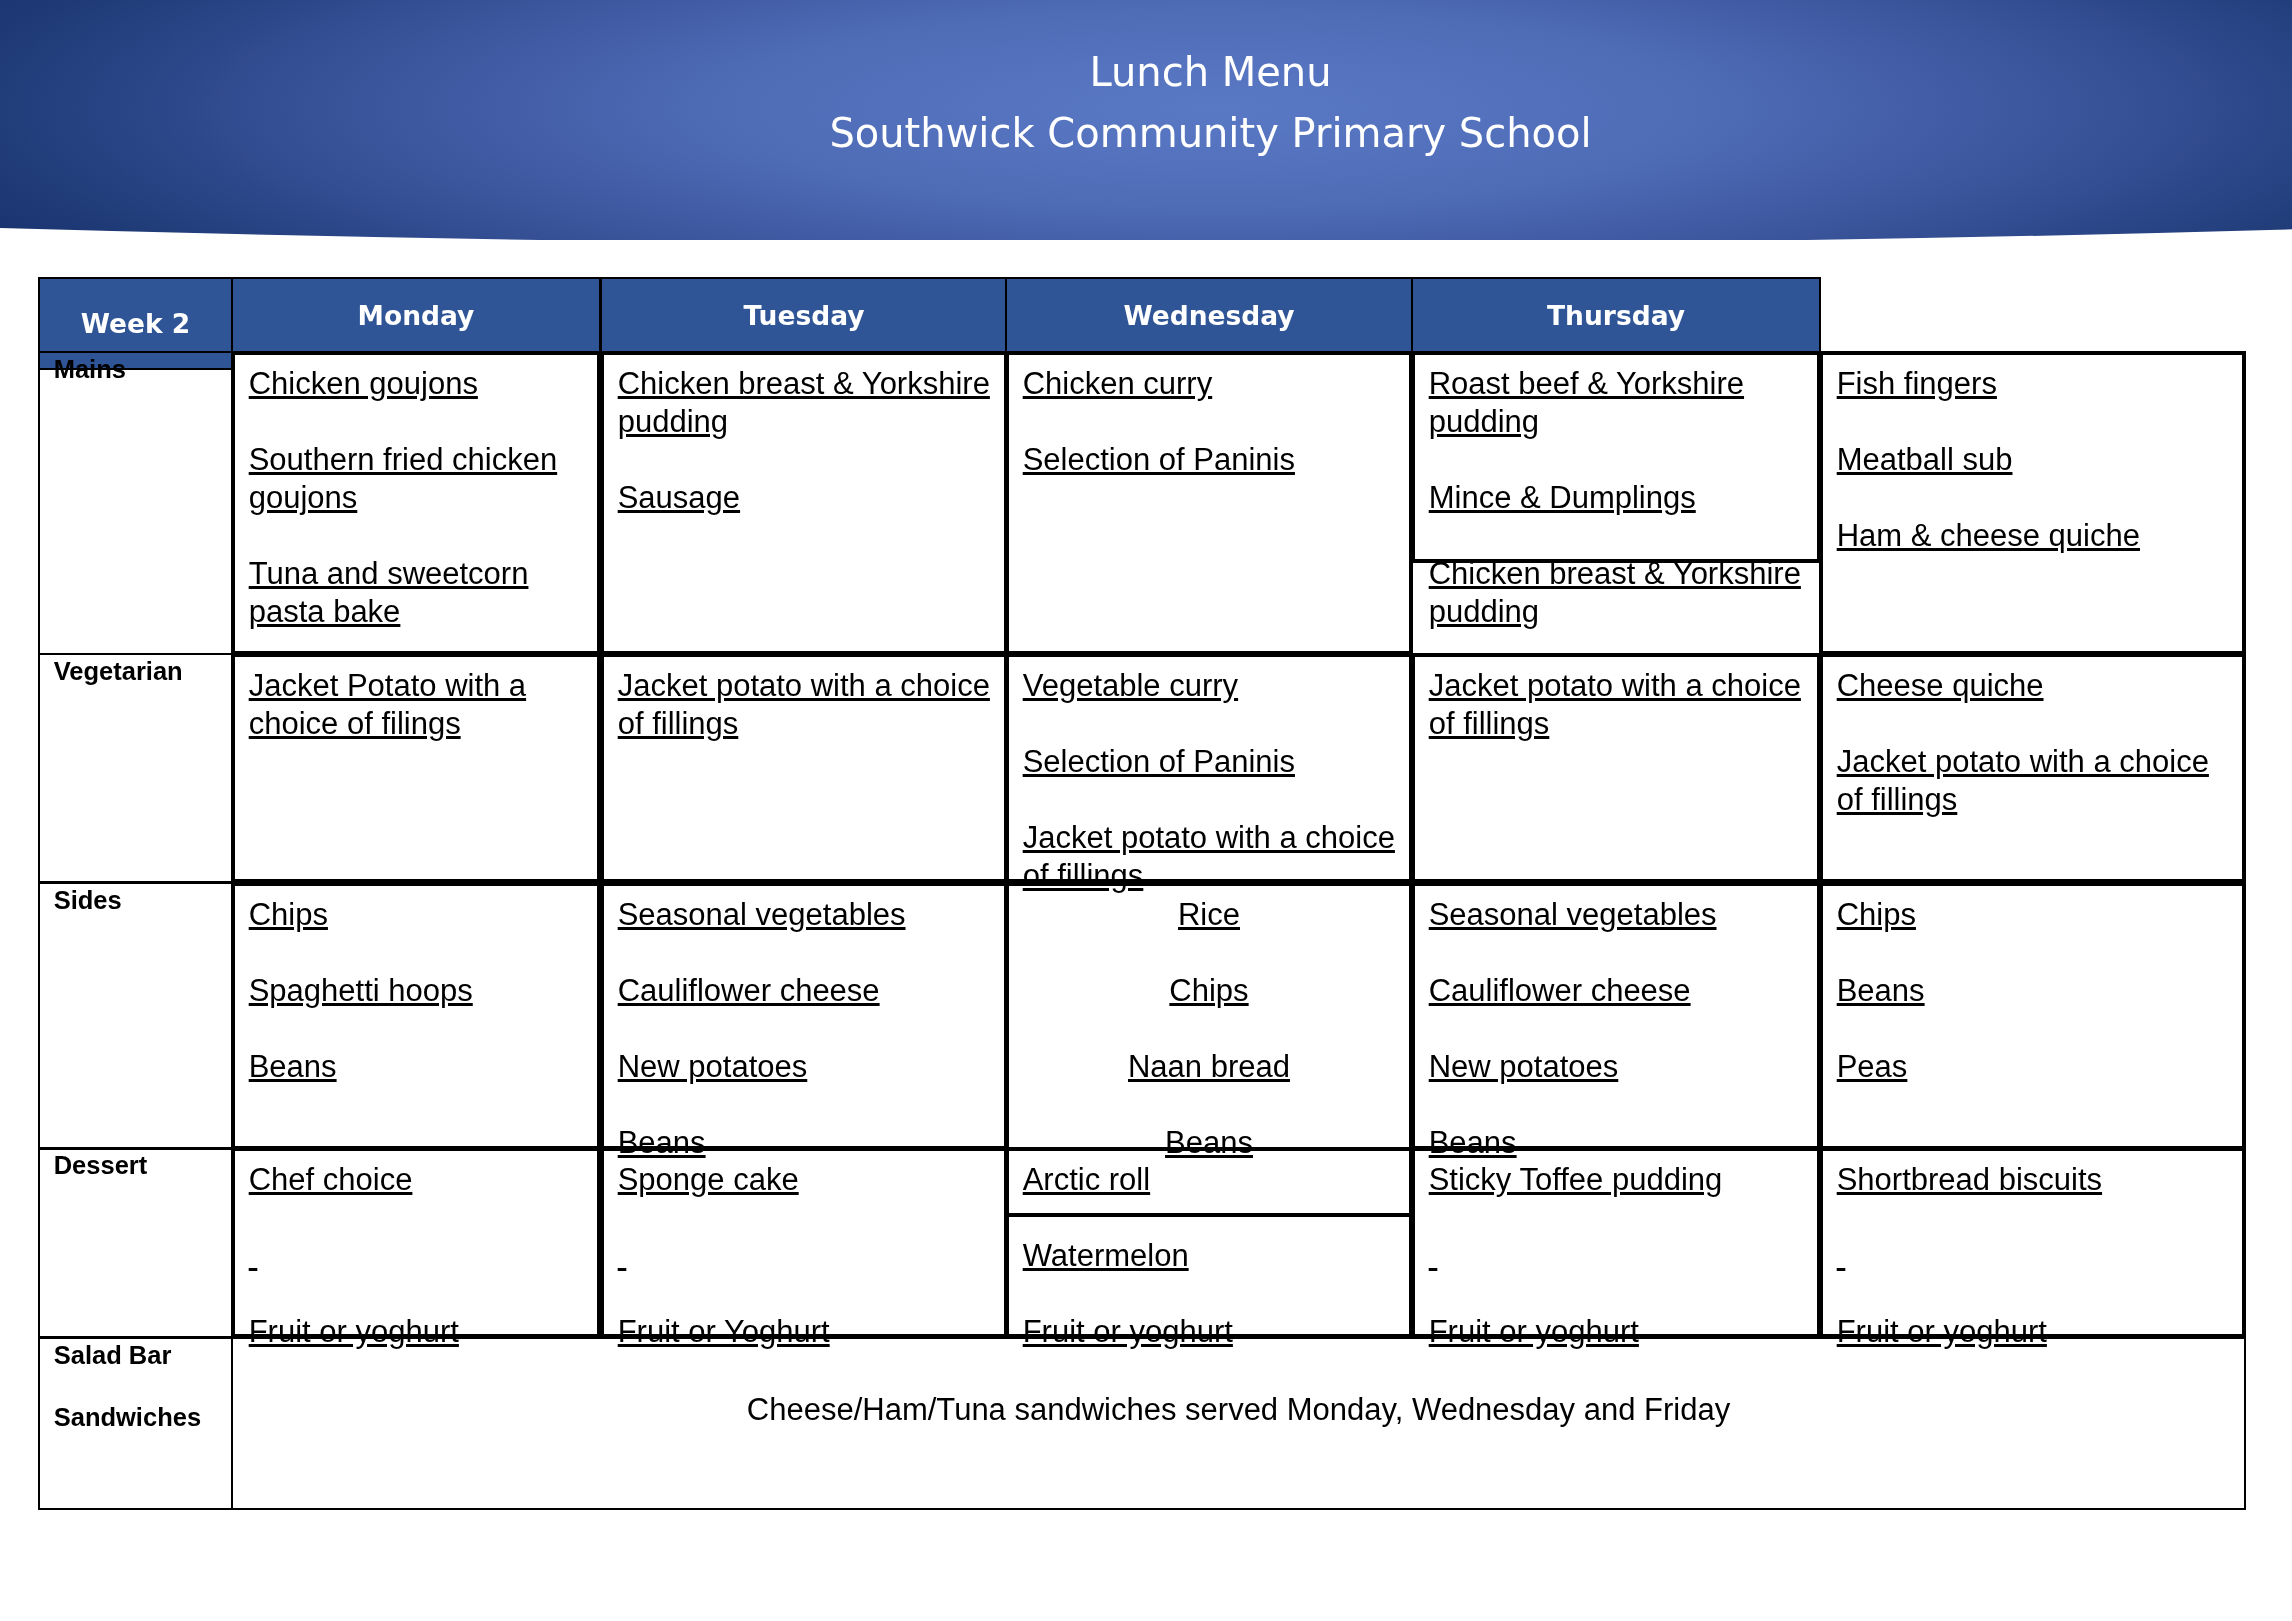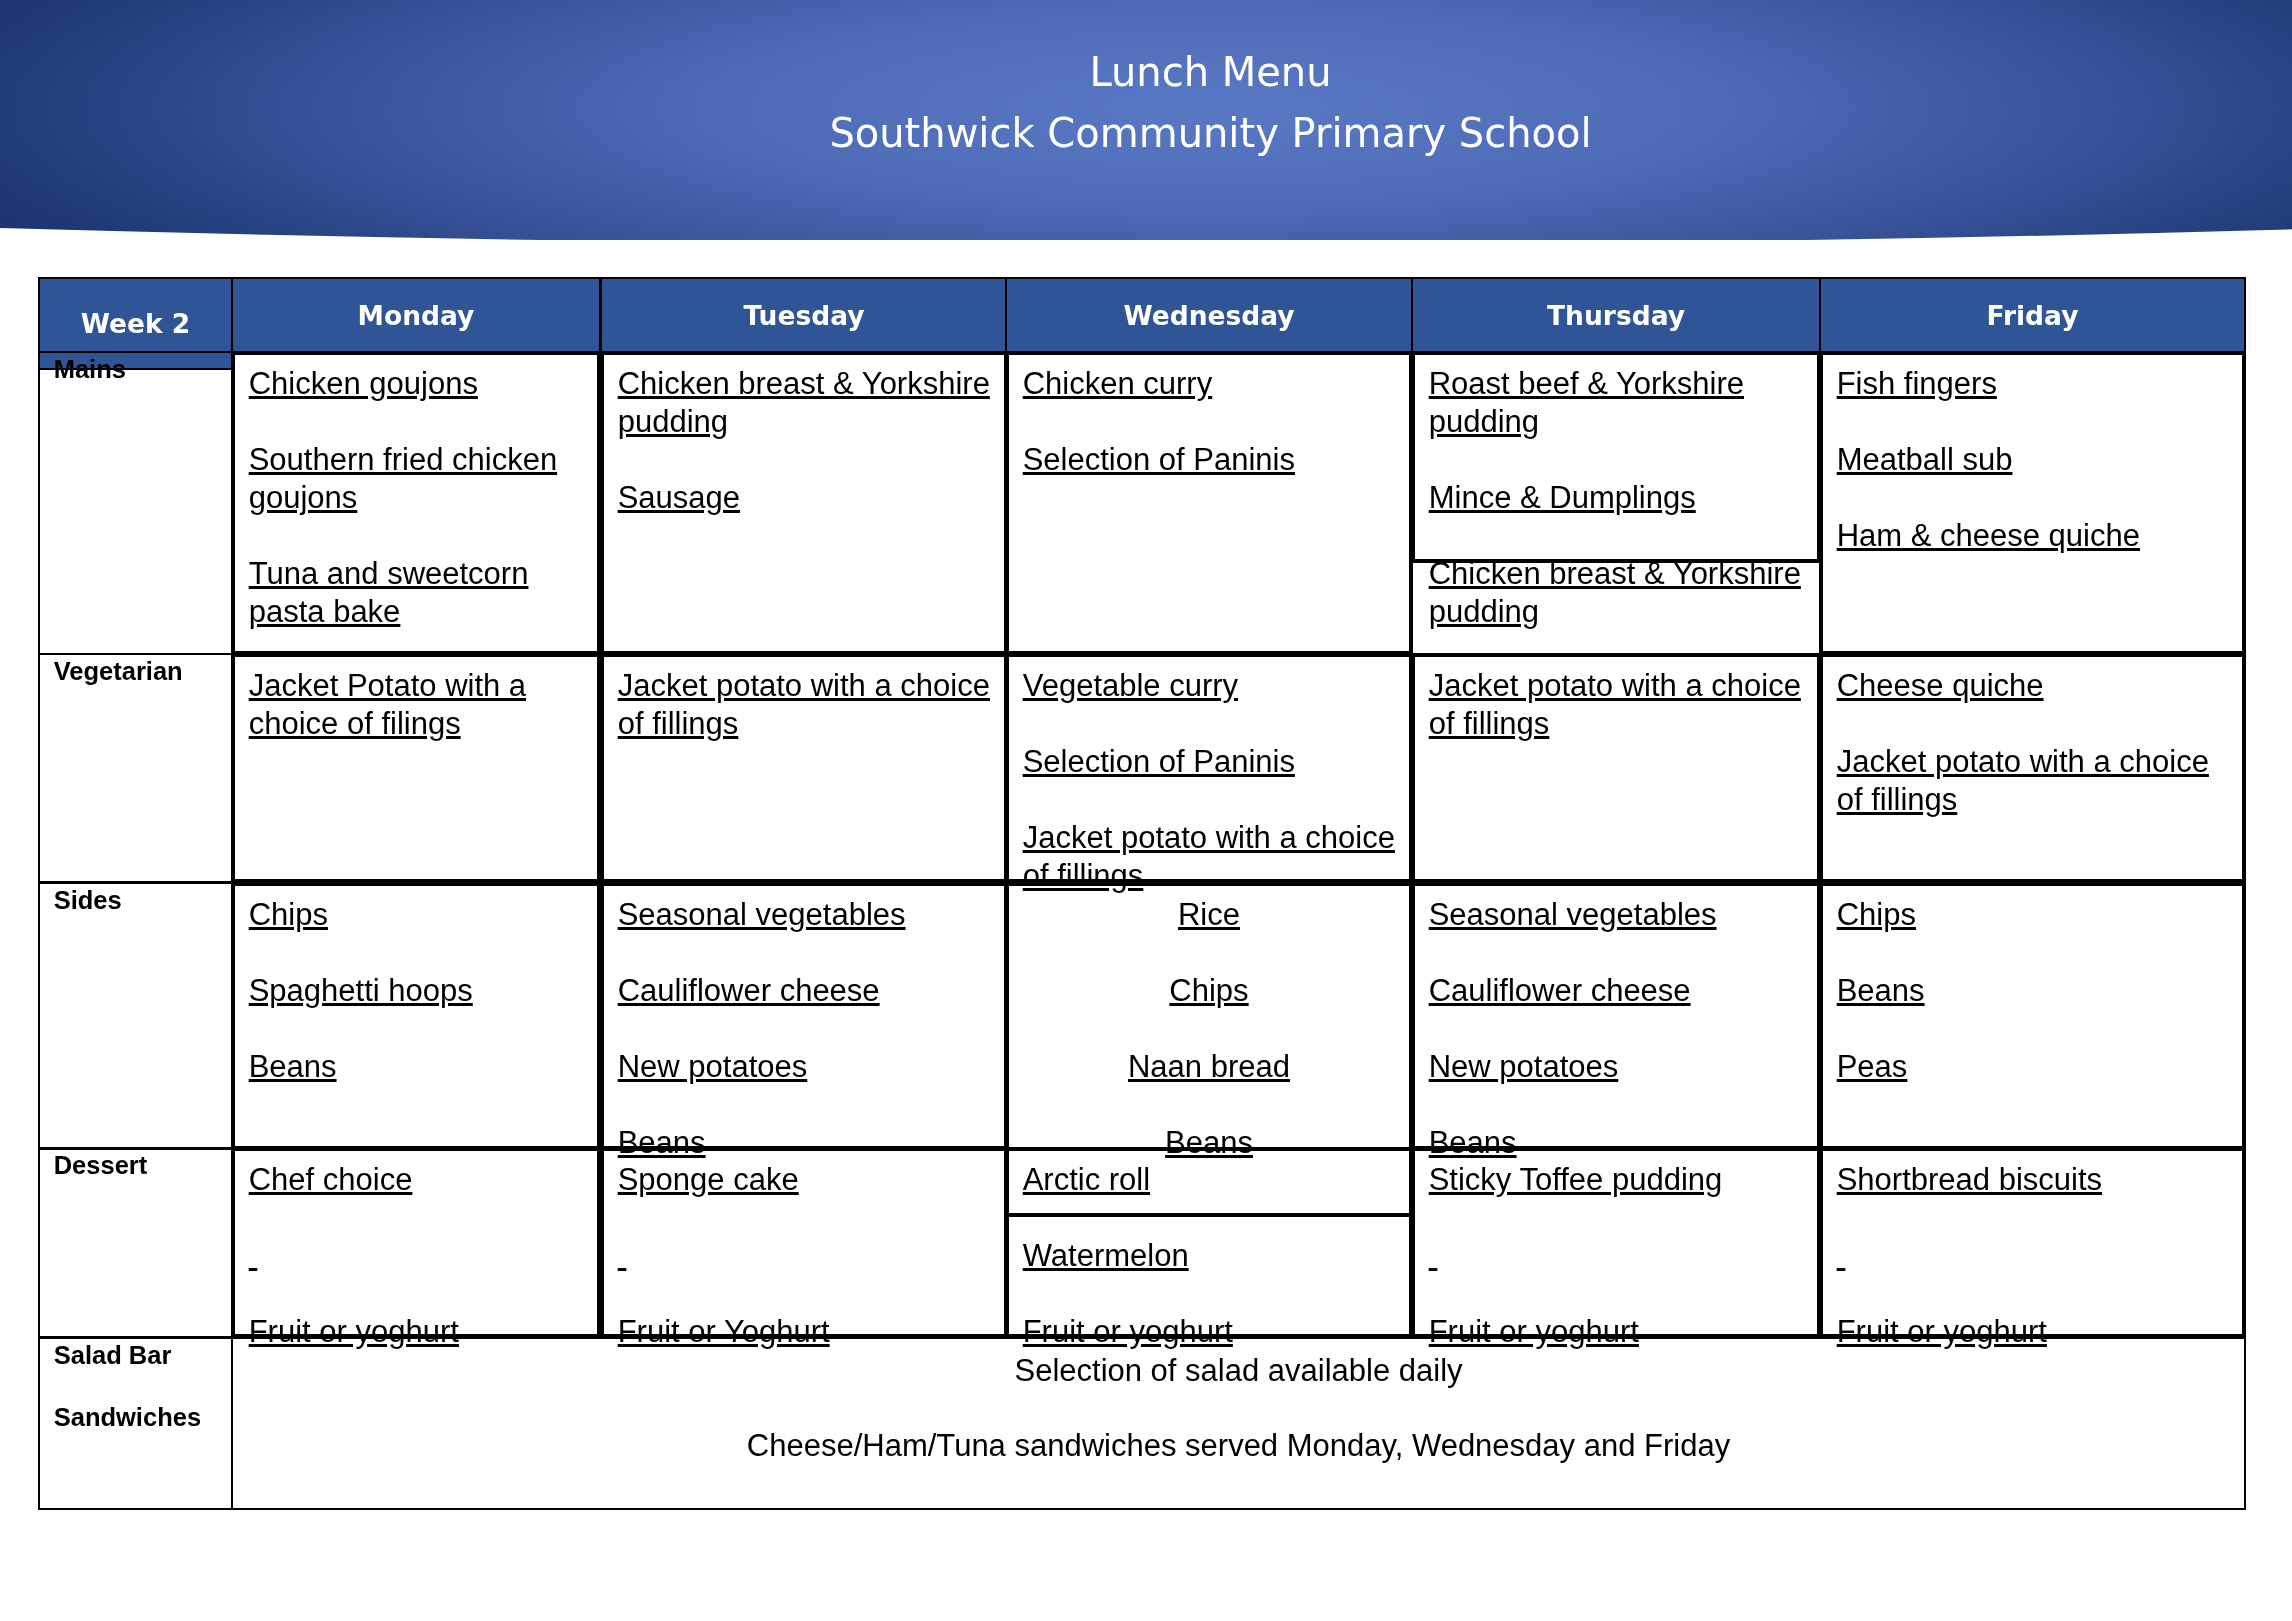--- a/index.html
+++ b/index.html
@@ -28,21 +28,20 @@
 <div class="banner"></div>
 <div class="banner-title t1">Lunch Menu</div>
 <div class="banner-title t2">Southwick Community Primary School</div>
 
 <div class="grid" id="grid">
     <div class="hdr" style="left: 0px; top: 0px; width: 195px; height: 93px;">Week 2</div>
     <div class="hdr" style="left: 193px; top: 0px; width: 370px; height: 76px;">Monday</div>
     <div class="hdr" style="left: 562px; top: 0px; width: 408px; height: 76px;">Tuesday</div>
     <div class="hdr" style="left: 967px; top: 0px; width: 408px; height: 76px;">Wednesday</div>
     <div class="hdr" style="left: 1373px; top: 0px; width: 410px; height: 76px;">Thursday</div>
-    <div class="hdr" style="left: 1781px; top: 0px; width: 427px; height: 76px;">Friday</div>
     <div class="lbl" style="left: 0px; top: 74px; width: 195px; height: 304px;">Mains</div>
     <div class="cell" style="left: 193px; top: 74px; width: 370px; height: 304px;">
       <span class="item">Chicken goujons</span>
       <span class="item">Southern fried chicken goujons</span>
       <span class="item">Tuna and sweetcorn pasta bake</span>
     </div>
     <div class="cell" style="left: 562px; top: 74px; width: 408px; height: 304px;">
       <span class="item">Chicken breast &amp; Yorkshire pudding</span>
       <span class="item">Sausage</span>
     </div>
@@ -128,15 +127,15 @@
       <span class="item">Sticky Toffee pudding</span>
       <span class="item">&nbsp;</span>
       <span class="item">Fruit or yoghurt</span>
     </div>
     <div class="cell" style="left: 1781px; top: 870px; width: 427px; height: 191px;">
       <span class="item">Shortbread biscuits</span>
       <span class="item">&nbsp;</span>
       <span class="item">Fruit or yoghurt</span>
     </div>
     <div class="lbl" style="left: 0px; top: 1060px; width: 195px; height: 173px;"><span>Salad Bar</span><span class="lbl2">Sandwiches</span></div>
-    <div class="salad" style="left: 193px; top: 1060px; width: 2015px; height: 173px;"><span>Selection of salad available daily</span><span class="line2">Cheese/Ham/Tuna sandwiches served Monday, Wednesday and Friday</span></div>
+    <div class="salad" style="left: 193px; top: 1060px; width: 2015px; height: 173px;"><span class="line2">Cheese/Ham/Tuna sandwiches served Monday, Wednesday and Friday</span></div>
   </div>
 
 
 </body></html>

